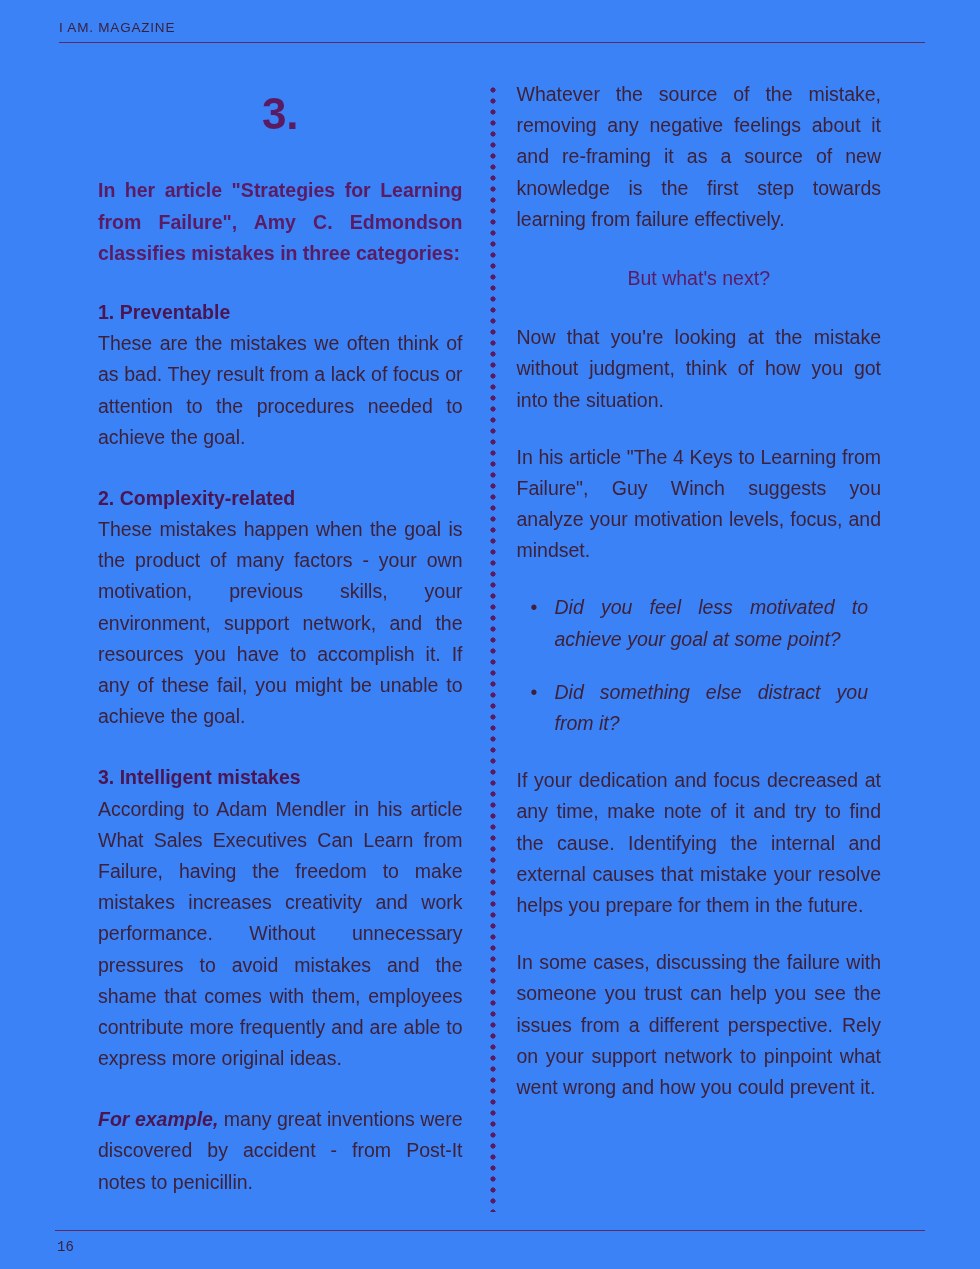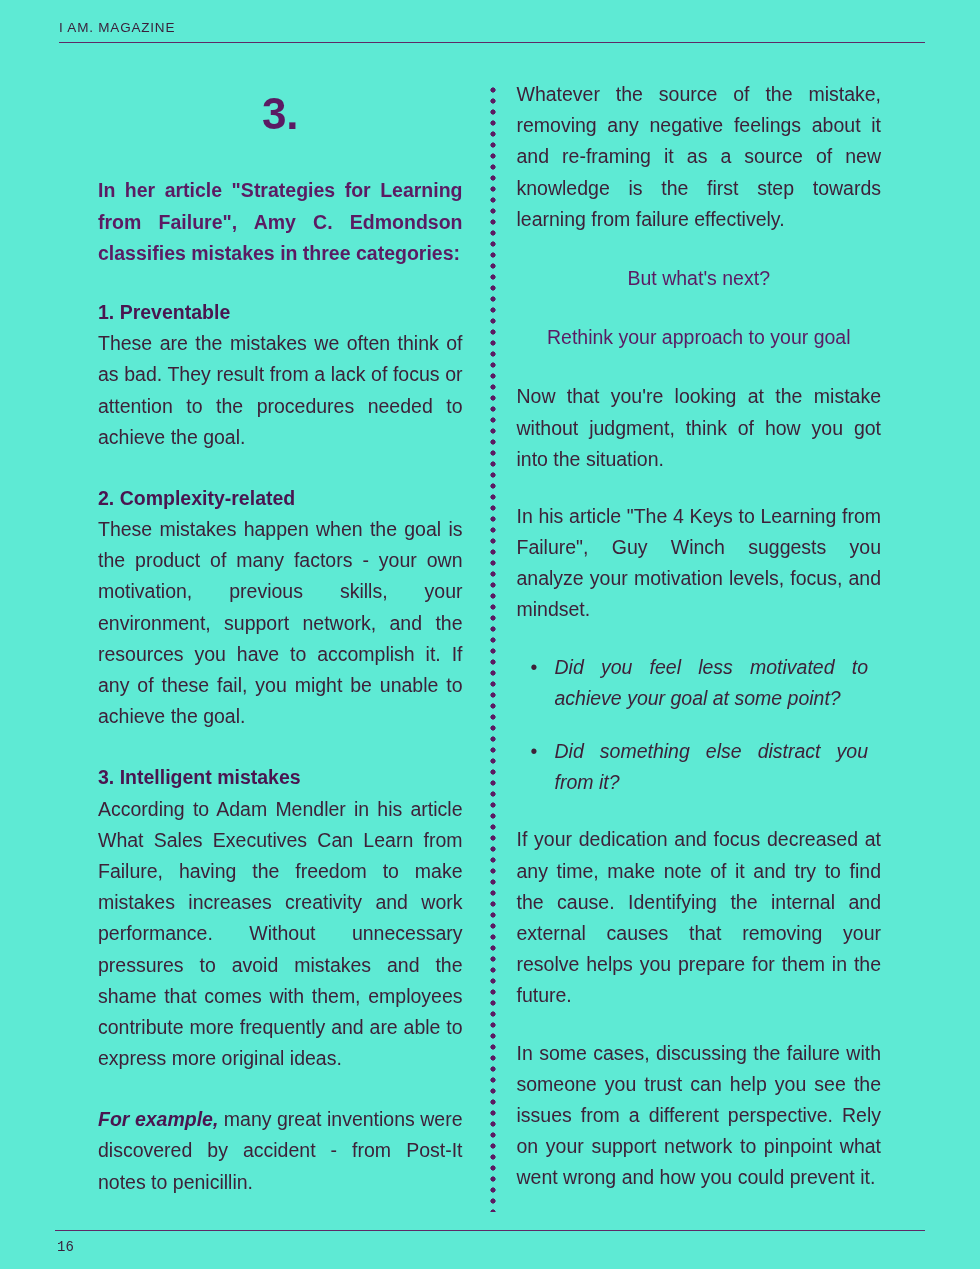--- a/index.html
+++ b/index.html
@@ -8,21 +8,21 @@
     font-family: "Liberation Sans", "DejaVu Sans", sans-serif;
     color: #3e2139;
     width: 980px;
   }
   .page {
     width: 980px;
     min-height: 1269px;
     padding: 20px 55px 14px 55px;
     display: flex;
     flex-direction: column;
-    background: #5eead4;
+    background: #3b82f6;
   }
   
   .mast {
     padding-left: 4px;
   }
   .mast-title {
     font-size: 13.5px;
     letter-spacing: 0.8px;
     color: #3a1f3a;
     padding-bottom: 7px;
@@ -150,31 +150,30 @@
 
       <p class="example"><span class="example-lead">For example,</span><span> many great inventions were discovered by accident - from Post-It notes to penicillin.</span></p>
     </section>
 
     <div class="divider"></div>
 
     <section class="col col-right">
       <p class="para">Whatever the source of the mistake, removing any negative feelings about it and re-framing it as a source of new knowledge is the first step towards learning from failure effectively.</p>
 
       <div class="subhead">But what's next?</div>
-      <div class="subhead">Rethink your approach to your goal</div>
 
       <p class="para">Now that you're looking at the mistake without judgment, think of how you got into the situation.</p>
       <p class="para">In his article "The 4 Keys to Learning from Failure", Guy Winch suggests you analyze your motivation levels, focus, and mindset.</p>
 
       <ul class="bullets">
         <li>Did you feel less motivated to achieve your goal at some point?</li>
         <li>Did something else distract you from it?</li>
       </ul>
 
-      <p class="para">If your dedication and focus decreased at any time, make note of it and try to find the cause. Identifying the internal and external causes that removing your resolve helps you prepare for them in the future.</p>
+      <p class="para">If your dedication and focus decreased at any time, make note of it and try to find the cause. Identifying the internal and external causes that mistake your resolve helps you prepare for them in the future.</p>
       <p class="para">In some cases, discussing the failure with someone you trust can help you see the issues from a different perspective. Rely on your support network to pinpoint what went wrong and how you could prevent it.</p>
     </section>
   </main>
 
   <footer class="footer">
     <hr class="footer-rule">
     <div class="page-number">16</div>
   </footer>
 
 </div>

